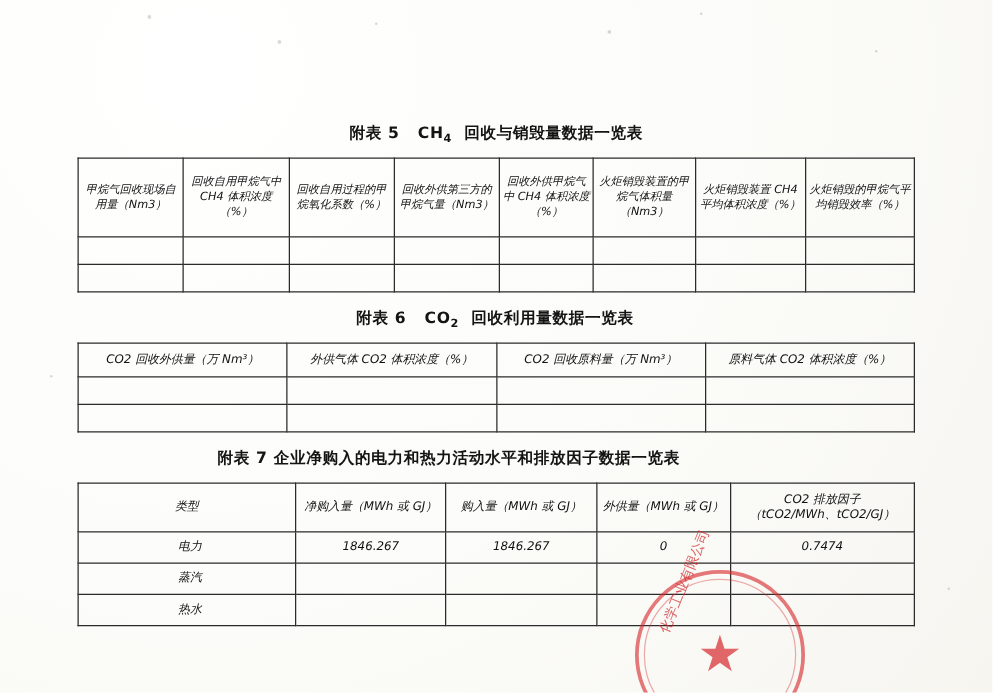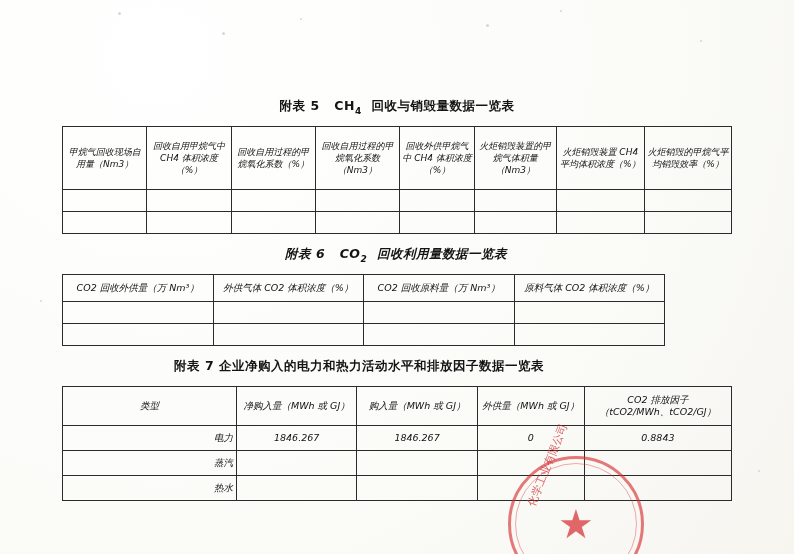--- a/index.html
+++ b/index.html
@@ -71,34 +71,34 @@
   }
 
   
   #t5-wrap { position: absolute; left: 62px; top: 90px; width: 670px; }
   #t5 { width: 670px; }
   #t5 th { height: 58px; font-size: 9px; padding: 2px 2px; }
   #t5 td { height: 17px; }
 
   
   #t6-wrap { position: absolute; left: 62px; top: 238px; width: 670px; }
-  #t6 { width: 603px; }
+  #t6 { width: 670px; }
   #t6 th { height: 22px; font-size: 9.5px; }
   #t6 td { height: 17px; }
 
   
   #t7-wrap { position: absolute; left: 62px; top: 350px; width: 670px; }
   #t7 { width: 670px; }
   #t7 th { height: 34px; font-size: 9.5px; }
   #t7 td { height: 20px; }
-  #t7 td.rowlabel { text-align: right; padding-left: 8px; }
+  #t7 td.rowlabel { text-align: center; padding-left: 8px; }
   .two-line { display: block; line-height: 1.25; }
 
   .cap5 { position: absolute; left: 0; top: 62px; width: 794px; }
-  .cap6 { position: absolute; left: 0; top: 210px; width: 792px; font-style: italic; }
+  .cap6 { position: absolute; left: 0; top: 210px; width: 792px; }
   .cap7 { position: absolute; left: 0; top: 322px; width: 718px; }
 
   .pagenum {
     position: absolute;
     left: 0; top: 482px;
     width: 794px;
     text-align: center;
     font-size: 9px;
     font-weight: bold;
     color: #1b1b1b;
@@ -184,21 +184,21 @@
           <col style="width:11.2%">
           <col style="width:12.2%">
         <col style="width:13.2%">
           <col style="width:13.0%">
       </colgroup>
       <thead>
         <tr>
           <th>甲烷气回收现场自用量（Nm3）</th>
           <th>回收自用甲烷气中 CH4 体积浓度（%）</th>
           <th>回收自用过程的甲烷氧化系数（%）</th>
-          <th>回收自用过程的甲烷氧化系数（Nm3）</th>
+          <th>回收外供第三方的甲烷气量（Nm3）</th>
           <th>回收外供甲烷气中 CH4 体积浓度（%）</th>
           <th>火炬销毁装置的甲烷气体积量（Nm3）</th>
           <th>火炬销毁装置 CH4 平均体积浓度（%）</th>
           <th>火炬销毁的甲烷气平均销毁效率（%）</th>
         </tr>
       </thead>
       <tbody>
         <tr>
           <td></td>
           <td></td>
@@ -284,21 +284,21 @@
             <span class="two-line">（tCO2/MWh、tCO2/GJ）</span>
           </th>
         </tr>
       </thead>
       <tbody>
         <tr>
           <td class="rowlabel">电力</td>
           <td>1846.267</td>
           <td>1846.267</td>
           <td>0</td>
-          <td>0.8843</td>
+          <td>0.7474</td>
         </tr>
         <tr>
           <td class="rowlabel">蒸汽</td>
           <td></td>
           <td></td>
           <td></td>
           <td></td>
         </tr>
         <tr>
           <td class="rowlabel">热水</td>

